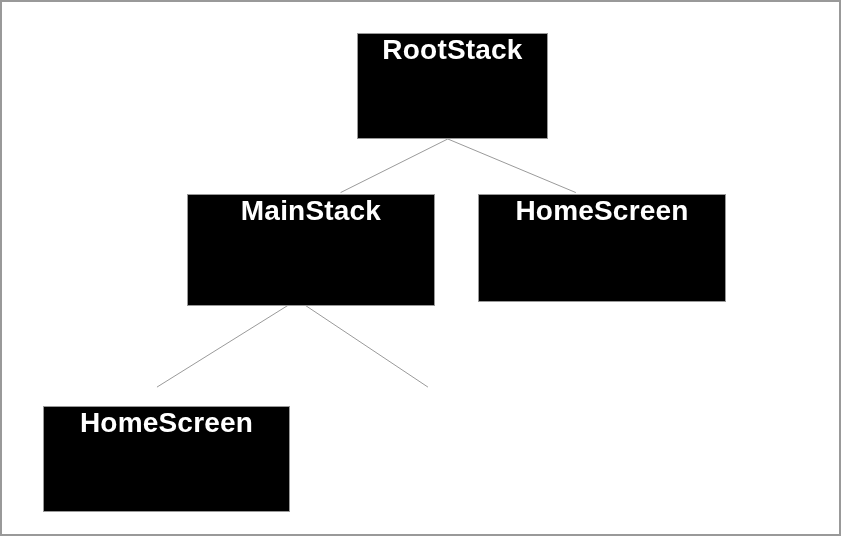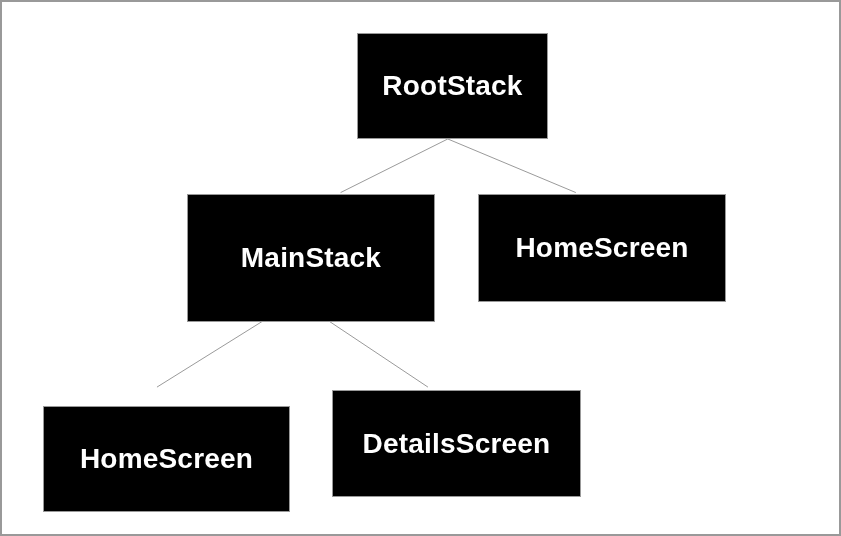--- a/index.html
+++ b/index.html
@@ -21,33 +21,33 @@
     position: absolute;
     left: 0;
     top: 0;
     width: 100%;
     height: 100%;
     pointer-events: none;
   }
   .node {
     position: absolute;
     display: flex;
-    align-items: center;
+    align-items: flex-start;
     justify-content: center;
     background: #000000;
     border: 1px solid #999999;
     box-sizing: border-box;
     color: #ffffff;
     font-size: 28px;
     font-weight: bold;
     letter-spacing: 0.2px;
     white-space: nowrap;
   }
   .node-rootstack    { left: 355px; top: 31px;  width: 191px; height: 106px; }
-  .node-mainstack    { left: 185px; top: 192px; width: 248px; height: 128px; }
+  .node-mainstack    { left: 185px; top: 192px; width: 248px; height: 112px; }
   .node-modalscreen  { left: 476px; top: 192px; width: 248px; height: 108px; }
   .node-homescreen   { left: 41px;  top: 404px; width: 247px; height: 106px; }
   .node-detailsscreen{ left: 330px; top: 388px; width: 249px; height: 107px; }
 </style>
 </head>
 <body>
 
 <div class="canvas">
 
   <svg class="edges-layer" width="841" height="536" viewBox="0 0 841 536" xmlns="http://www.w3.org/2000/svg">
@@ -66,17 +66,14 @@
   </div>
 
   <div class="node node-modalscreen">
     <span>HomeScreen</span>
   </div>
 
   <div class="node node-homescreen">
     <span>HomeScreen</span>
   </div>
 
-  <div class="node node-detailsscreen">
-    <span>DetailsScreen</span>
-  </div>
 
 </div>
 
 </body></html>

